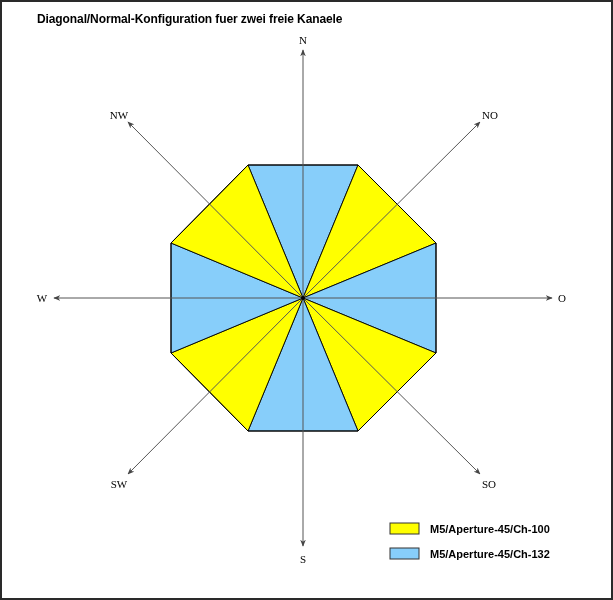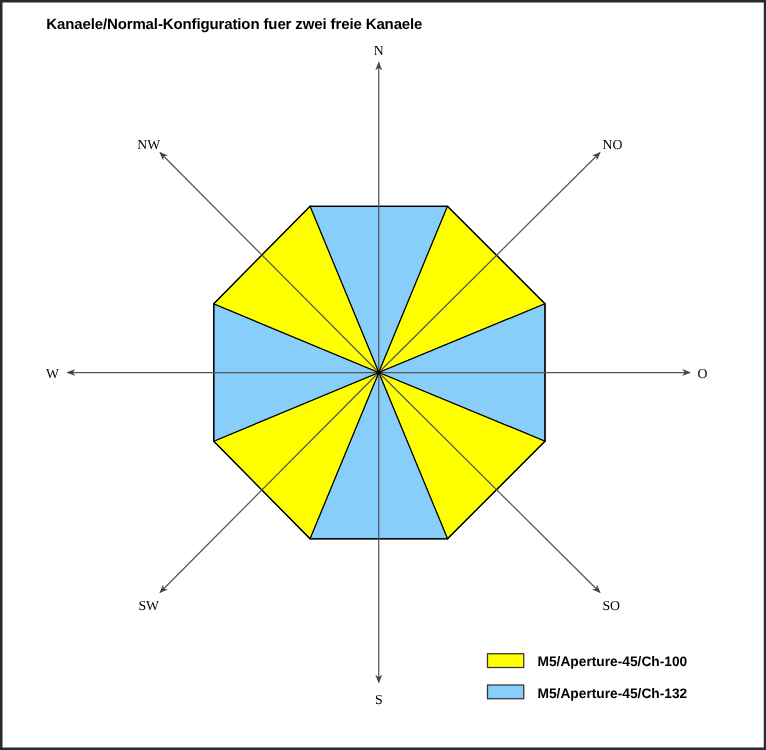--- a/index.html
+++ b/index.html
@@ -7,21 +7,21 @@
   .frame { position: absolute; left: 0; top: 0; width: 609px; height: 596px; border: 2px solid #2a2a2a; border-left-width: 2px; background: #fff; }
   .title { position: absolute; left: 37px; top: 12px; font-size: 12px; font-weight: bold; color: #000; font-family: "Liberation Sans", sans-serif; letter-spacing: -0.1px; }
   svg.diagram { position: absolute; left: 0; top: 0; }
   .dir-label { font-family: "Liberation Serif", serif; font-size: 11px; fill: #000; }
   .legend-text { font-family: "Liberation Sans", sans-serif; font-size: 11px; font-weight: bold; fill: #000; }
 </style>
 </head>
 <body>
 
 <div class="frame"></div>
-<div class="title">Kanaele/Normal-Konfiguration fuer zwei freie Kanaele</div>
+<div class="title">Diagonal/Normal-Konfiguration fuer zwei freie Kanaele</div>
 
 <svg class="diagram" width="613" height="600" viewBox="0 0 613 600">
   <defs>
     <marker id="arrow" viewBox="0 0 10 10" refX="9" refY="5" markerWidth="7" markerHeight="7" orient="auto-start-reverse">
       <path d="M0,1 L10,5 L0,9 L3,5 z" fill="#444"></path>
     </marker>
   </defs>
   <g id="sectors">
       <polygon points="303,298 248,165 358,165" fill="#87cefa" stroke="#000000" stroke-width="0.9"></polygon>
       <polygon points="303,298 358,165 436,243" fill="#ffff00" stroke="#000000" stroke-width="0.9"></polygon>

